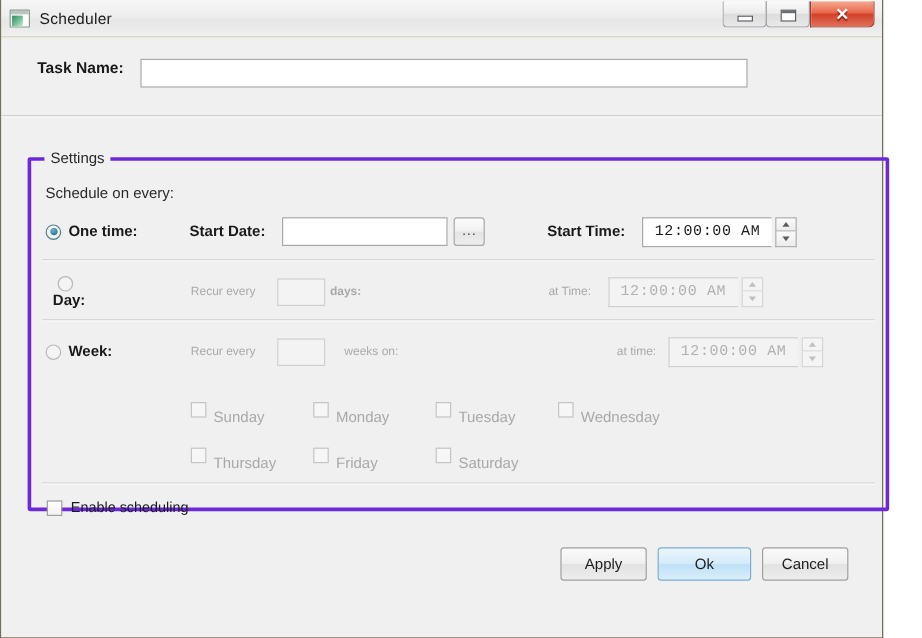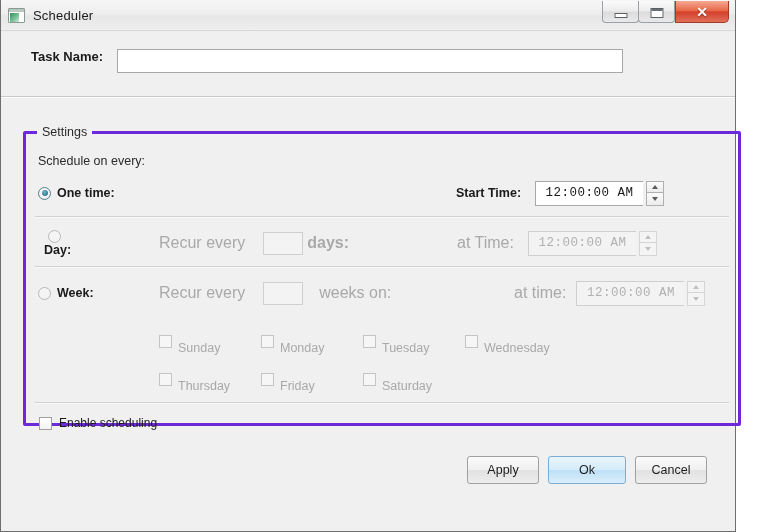--- a/index.html
+++ b/index.html
@@ -272,21 +272,21 @@
     font-size: 12.5px;
     font-weight: bold;
     color: #1a1a1a;
     white-space: nowrap;
   }
 
   .cell { position: absolute; display: flex; align-items: center; }
 
   .dim { color: #a9a9a9; }
 
-  .lbl { font-size: 16px; white-space: nowrap; }
+  .lbl { font-size: 10px; white-space: nowrap; }
   .lbl-b { font-size: 12.5px; font-weight: bold; color: #1a1a1a; white-space: nowrap; }
 
   .textbox {
     box-sizing: border-box;
     border: 1px solid #a8a8a8;
     background: #ffffff;
     font-family: "Liberation Sans", sans-serif;
     font-size: 12px;
     padding: 0 4px;
     outline: none;
@@ -491,20 +491,25 @@
         <div class="sep sep-1"></div>
         <div class="sep sep-2"></div>
         <div class="sep sep-3"></div>
 
         <div class="row row-onetime">
           <div class="cell" style="left:12px;">
             <span class="radio checked"></span>
             <span class="radio-label">One time:</span>
           </div>
 
+          <div class="cell" style="left:132px;">
+            <span class="lbl-b">Start Date:</span>
+            <input class="textbox" type="text" style="width: 138px; height: 24px; margin-left: 14px;" value="">
+            <button class="browse-btn">...</button>
+          </div>
 
           <div class="cell" style="left:430px;">
             <span class="lbl-b">Start Time:</span>
             <span class="timefield" style="margin-left:14px;">
               <input class="time-input" type="text" value="12:00:00 AM" style="">
               <span class="spinner">
                 <span class="spin-btn">
                     <i class="arrow up"></i>
                   </span>
                 <span class="spin-btn">

